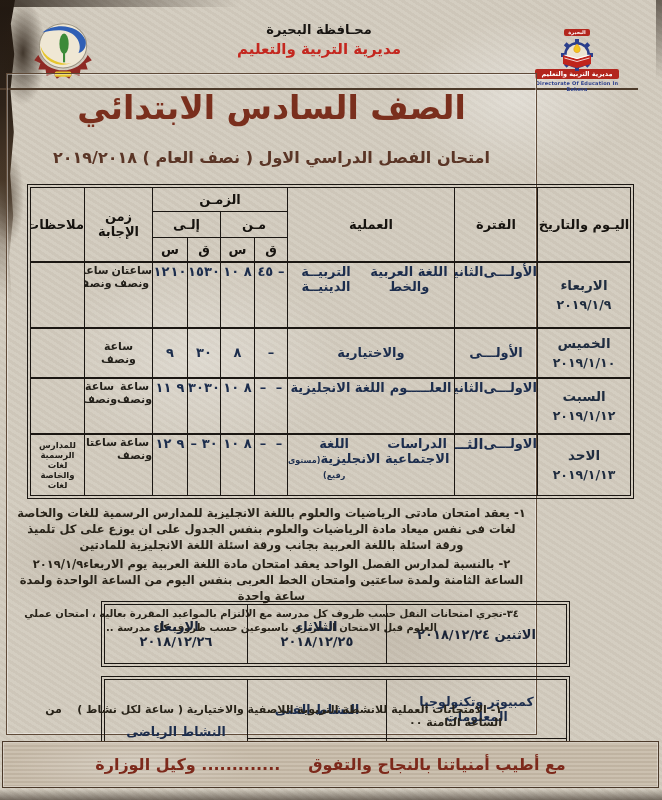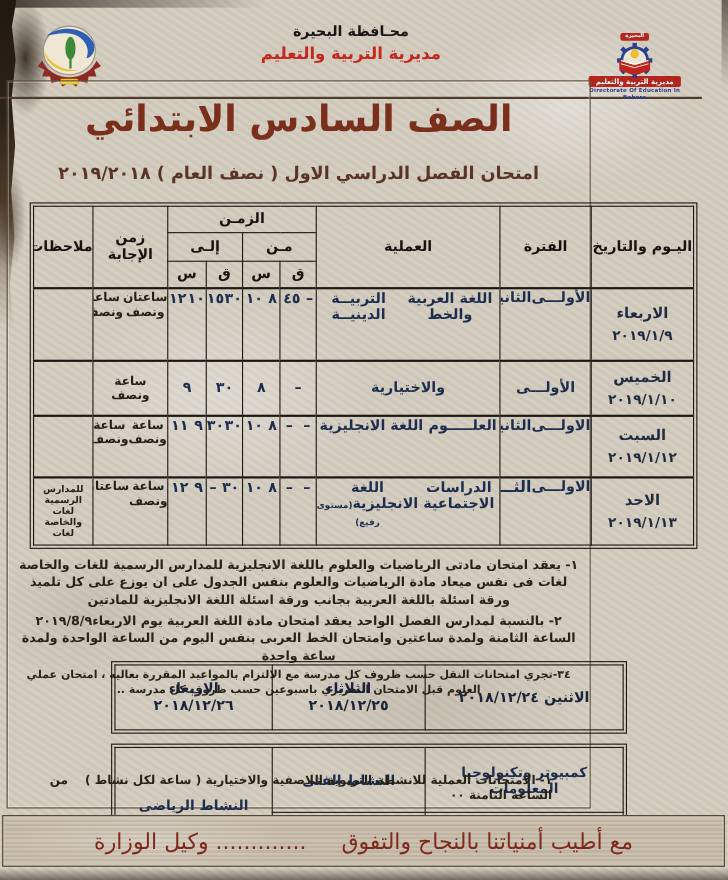--- a/index.html
+++ b/index.html
@@ -97,21 +97,21 @@
   .actnote{position:absolute;left:20px;right:34px;top:629px;direction:rtl;text-align:right;
     font-size:11px;font-weight:bold;color:#282319;}
 
   
   .footer{position:absolute;left:2px;top:741px;width:657px;height:47px;box-sizing:border-box;
     border:1.5px solid #4c3a2a;box-shadow:inset 0 0 0 1px rgba(255,255,255,.35);
     background-color:#c8bcaa;
     background-image:repeating-linear-gradient(0deg,rgba(90,75,60,.08) 0 2px,rgba(255,255,255,.07) 2px 4px),
       radial-gradient(180px 40px at 20% 50%, rgba(255,255,255,.25), rgba(255,255,255,0) 70%);
     display:flex;align-items:center;justify-content:center;direction:rtl;}
-  .footer span{font-size:20px;font-weight:normal;letter-spacing:.5px;}
+  .footer span{font-size:16px;font-weight:bold;letter-spacing:.5px;}
 </style>
 </head>
 <body>
 
 <div class="page">
 
   <div class="torn-left"></div>
   <div class="torn-blob-a"></div>
   <div class="torn-blob-b"></div>
   <div class="top-smear"></div>
@@ -396,21 +396,21 @@
                 </td>
               <td class="notecell">للمدارس الرسمية لغات والخاصة لغات</td>
             </tr>
           </tbody>
         </table>
       </div>
     </div>
 
     <div class="notes">
       <p class="n1">١- يعقد امتحان مادتى الرياضيات والعلوم باللغة الانجليزية للمدارس الرسمية للغات والخاصة لغات فى نفس ميعاد مادة الرياضيات والعلوم بنفس الجدول على ان يوزع على كل تلميذ ورقة اسئلة باللغة العربية بجانب ورقة اسئلة اللغة الانجليزية للمادتين</p>
-      <p class="n2">٢- بالنسبة لمدارس الفصل الواحد يعقد امتحان مادة اللغة العربية يوم الاربعاء٢٠١٩/8/٩ الساعة الثامنة ولمدة ساعتين وامتحان الخط العربى بنفس اليوم من الساعة الواحدة  ولمدة ساعة واحدة</p>
+      <p class="n2">٢- بالنسبة لمدارس الفصل الواحد يعقد امتحان مادة اللغة العربية يوم الاربعاء٢٠١٩/١/٩ الساعة الثامنة ولمدة ساعتين وامتحان الخط العربى بنفس اليوم من الساعة الواحدة  ولمدة ساعة واحدة</p>
       <p class="n3">٣٤-تجري امتحانات النقل حسب ظروف كل مدرسة مع الالتزام بالمواعيد المقررة بعاليه ، امتحان عملي العلوم قبل الامتحان التحريري باسبوعين حسب ظروف كل مدرسة ..</p>
     </div>
 
     <div class="acts">
       <div class="dbl">
         <table class="atable adates">
           <colgroup>
               <col style="width:180px">
               <col style="width:139px">
               <col style="width:143px">

